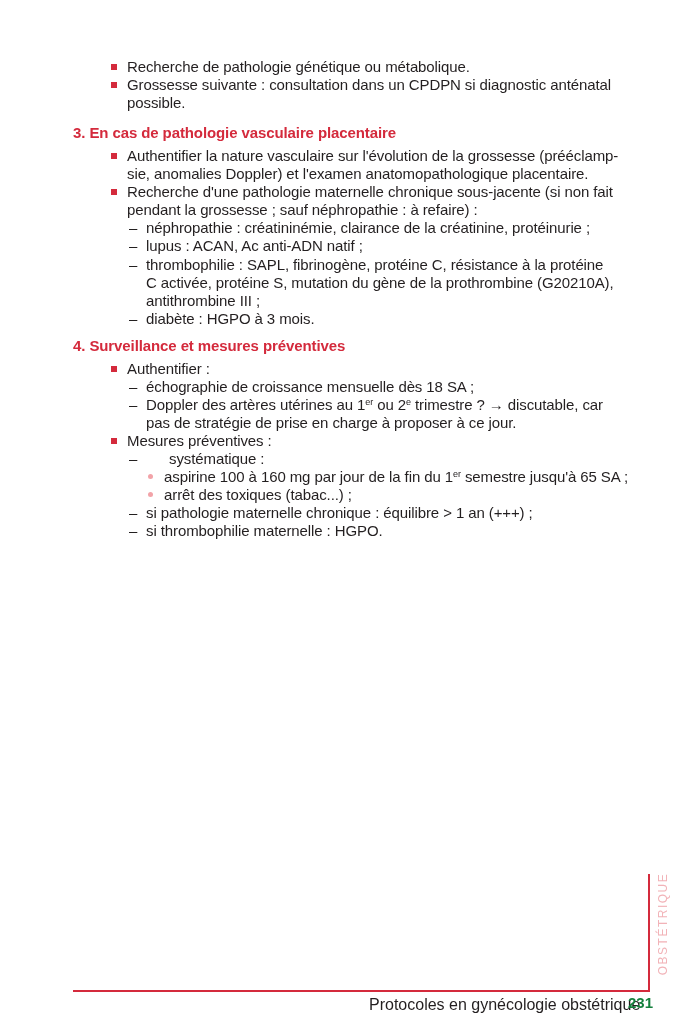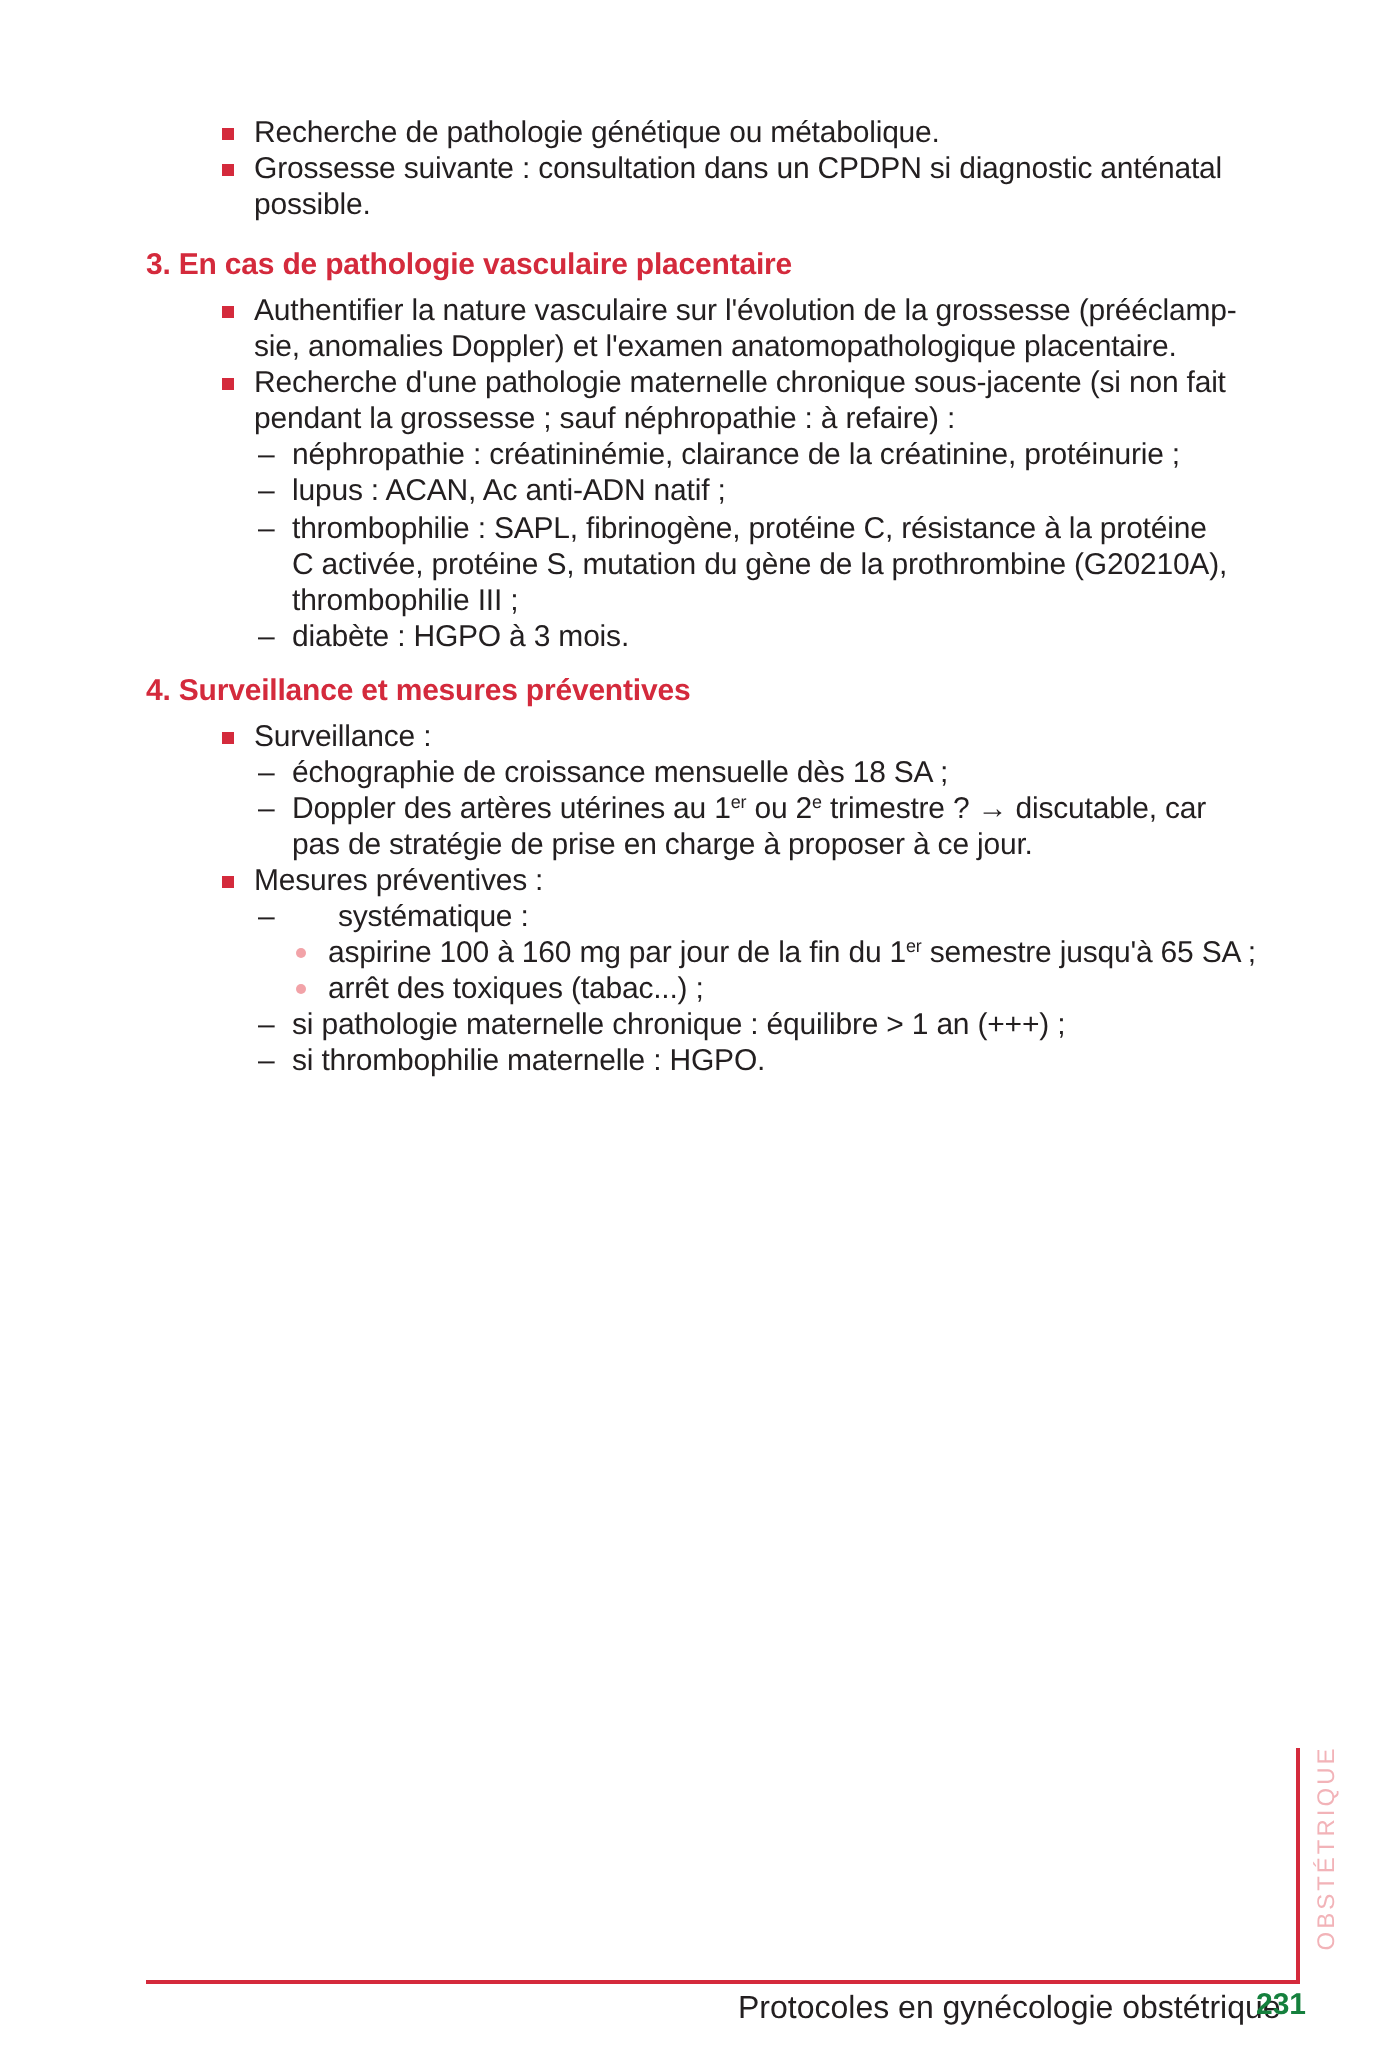--- a/index.html
+++ b/index.html
@@ -40,29 +40,29 @@
 
 <div class="line dash" style="left:129px; top:219px;">–</div>
 <div class="line" style="left:146px; top:219px;">néphropathie : créatininémie, clairance de la créatinine, protéinurie ;</div>
 
 <div class="line dash" style="left:129px; top:237px;">–</div>
 <div class="line" style="left:146px; top:237px;">lupus : ACAN, Ac anti-ADN natif ;</div>
 
 <div class="line dash" style="left:129px; top:256px;">–</div>
 <div class="line" style="left:146px; top:256px;">thrombophilie : SAPL, fibrinogène, protéine C, résistance à la protéine</div>
 <div class="line" style="left:146px; top:274px;">C activée, protéine S, mutation du gène de la prothrombine (G20210A),</div>
-<div class="line" style="left:146px; top:292px;">thrombophilie III ;</div>
+<div class="line" style="left:146px; top:292px;">antithrombine III ;</div>
 
 <div class="line dash" style="left:129px; top:310px;">–</div>
 <div class="line" style="left:146px; top:310px;">diabète : HGPO à 3 mois.</div>
 
 <div class="line heading" style="left:73px; top:337px;">4. Surveillance et mesures préventives</div>
 
 <div class="sq" style="left:111px; top:366px;"></div>
-<div class="line" style="left:127px; top:360px;">Surveillance :</div>
+<div class="line" style="left:127px; top:360px;">Authentifier :</div>
 
 <div class="line dash" style="left:129px; top:378px;">–</div>
 <div class="line" style="left:146px; top:378px;">échographie de croissance mensuelle dès 18 SA ;</div>
 
 <div class="line dash" style="left:129px; top:396px;">–</div>
 <div class="line" style="left:146px; top:396px;"><span>Doppler des artères utérines au 1</span><sup>er</sup><span> ou 2</span><sup>e</sup><span> trimestre ? → discutable, car</span></div>
 <div class="line" style="left:146px; top:414px;">pas de stratégie de prise en charge à proposer à ce jour.</div>
 
 <div class="sq" style="left:111px; top:438px;"></div>
 <div class="line" style="left:127px; top:432px;">Mesures préventives :</div>

